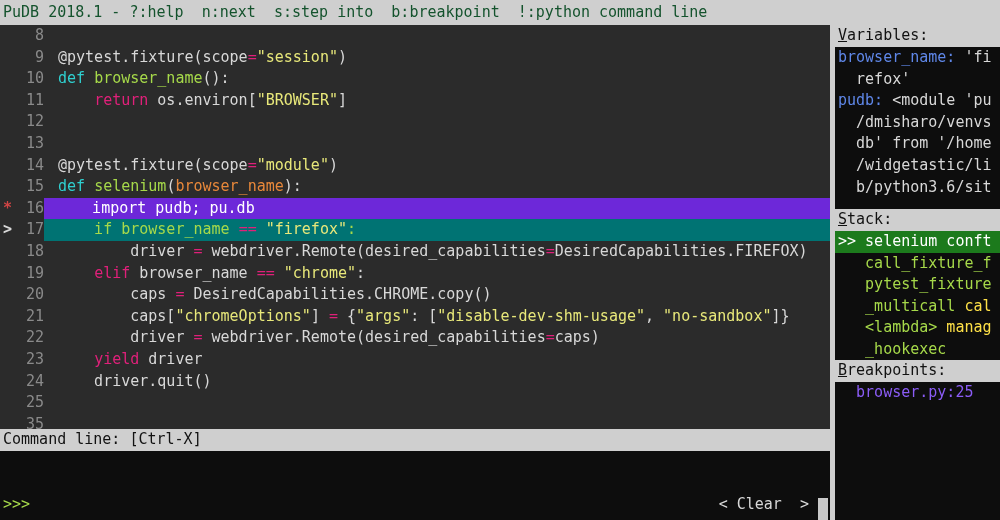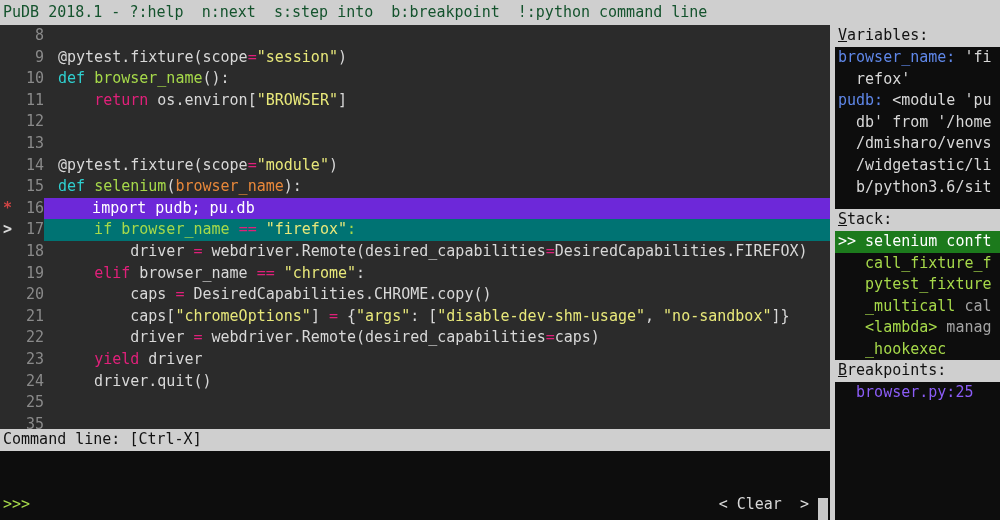--- a/index.html
+++ b/index.html
@@ -97,21 +97,21 @@
     display:flex;align-items:center;padding-left:3px;box-sizing:border-box;
     white-space:pre;
   }
   .sect-head u{text-decoration:underline;}
   .sect-body{background:#0d0d0d;overflow:hidden;}
   .rrow{height:21.6px;white-space:pre;padding-left:3px;box-sizing:border-box;
         display:flex;align-items:center;overflow:hidden;color:#d8d8d8;}
   .v-name{color:#5f87e8;}
   .v-val{color:#d8d8d8;}
   .s-fn{color:#a6d94a;}
-  .s-loc{color:#a3a3a3;}
+  .s-loc{color:#fde047;}
   .s-blue{color:#5f87e8;margin-top:40px;}
   .rrow.sel{background:#1c7a1c;color:#ffffff;}
   .rrow.sel .s-fn,.rrow.sel .s-loc{color:#ffffff;}
   .bp-entry{color:#8b5cf6;}
 
   .vars-body{height:162px;}
   .stack-body{height:129px;}
   .bp-body{height:137px;}
 </style>
 </head>
@@ -159,22 +159,22 @@
 
   <div class="right">
 
     <div class="sect-head">
       <u>V</u><span>ariables:</span>
     </div>
     <div class="sect-body vars-body" id="vars-body">
         <div class="rrow"><span class="v-name">browser_name: </span><span class="v-val">'fi</span></div>
         <div class="rrow"><span class="v-val">  refox'</span></div>
         <div class="rrow"><span class="v-name">pudb: </span><span class="v-val">&lt;module 'pu</span></div>
+        <div class="rrow"><span class="v-val">  /dmisharo/venvs</span></div>
         <div class="rrow"><span class="v-val">  db' from '/home</span></div>
-        <div class="rrow"><span class="v-val">  /dmisharo/venvs</span></div>
         <div class="rrow"><span class="v-val">  /widgetastic/li</span></div>
         <div class="rrow"><span class="v-val">  b/python3.6/sit</span></div>
       </div>
 
     <div class="sect-head">
       <u>S</u><span>tack:</span>
     </div>
     <div class="sect-body stack-body" id="stack-body">
         <div class="rrow sel"><span class="s-loc">&gt;&gt; </span><span class="s-fn">selenium</span><span class="s-loc"> conft</span></div>
         <div class="rrow"><span class="s-loc">   </span><span class="s-fn">call_fixture_f</span></div>

